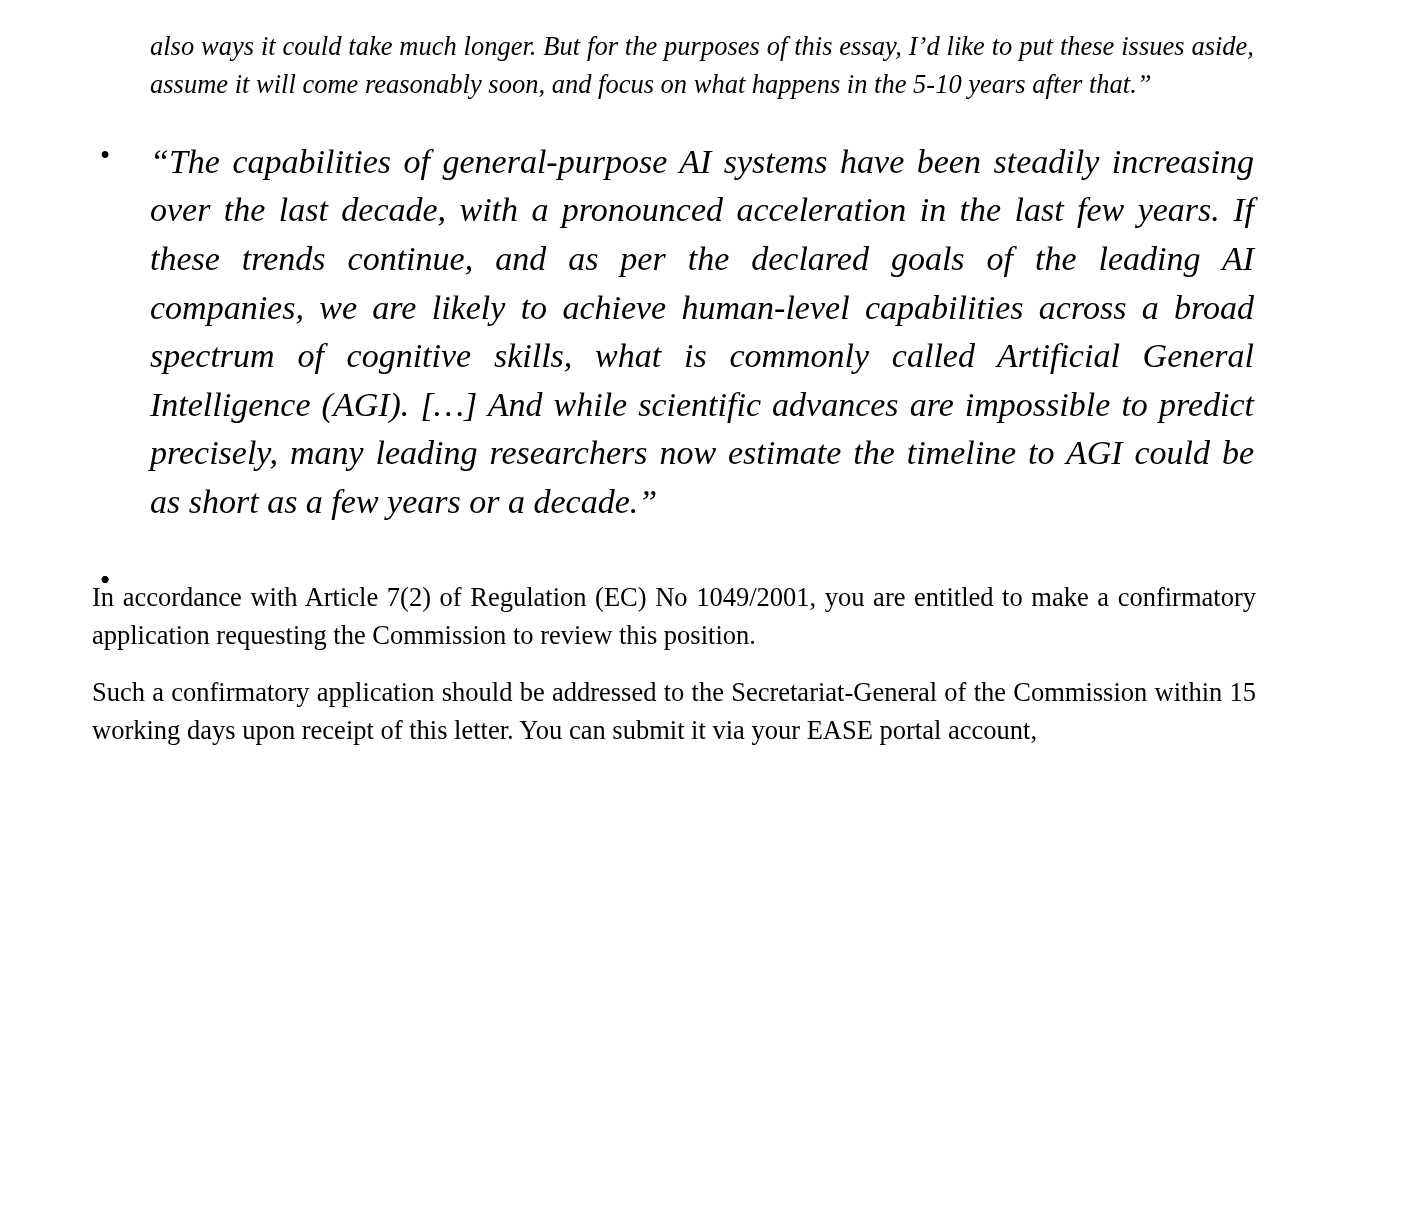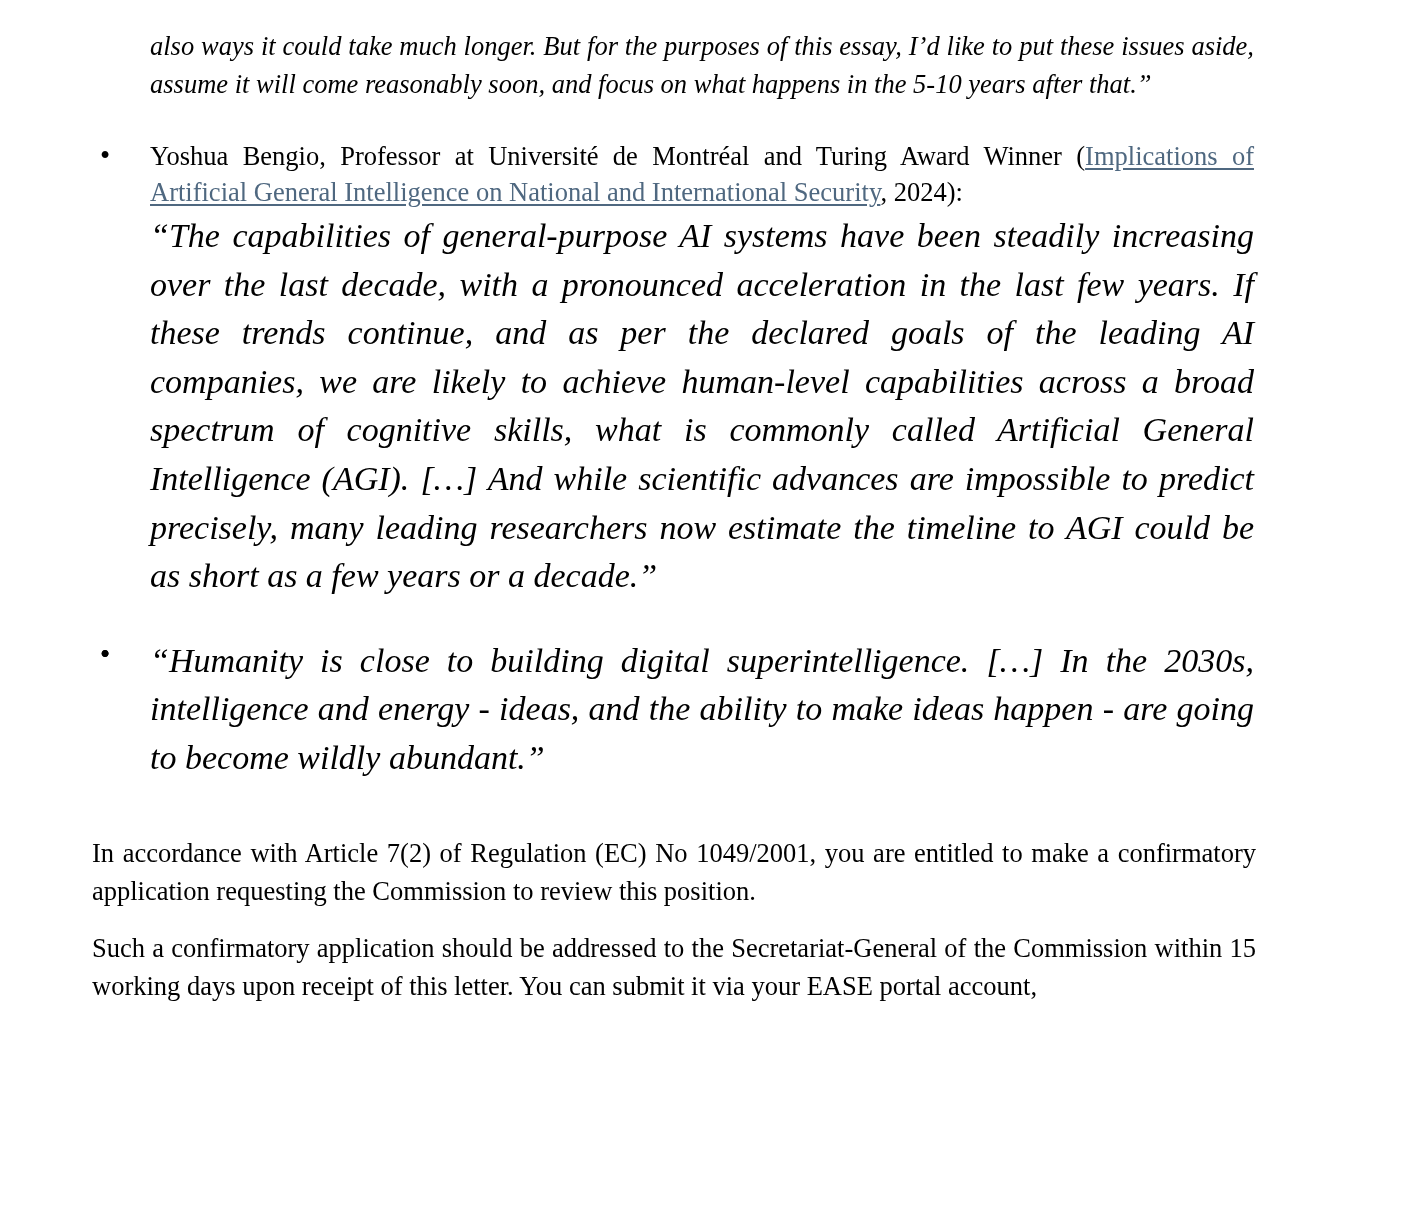--- a/index.html
+++ b/index.html
@@ -83,31 +83,27 @@
 </head>
 <body>
 
 <div class="page">
 
   <p class="cont-quote">also ways it could take much longer. But for the purposes of this essay, I’d like to put these issues aside, assume it will come reasonably soon, and focus on what happens in the 5-10 years after that.”</p>
 
   <ul class="bullets">
 
     <li class="bullet">
-      <div class="attrib">
-        <span>Yoshua Bengio, Professor at Université de Montréal and Turing Award Winner (</span><a class="doclink" href="#">Implications of Artificial General Intelligence on National and International Security</a><span>, 2024):</span>
-      </div>
       <div class="quote">“The capabilities of general-purpose AI systems have been steadily increasing over the last decade, with a pronounced acceleration in the last few years. If these trends continue, and as per the declared goals of the leading AI companies, we are likely to achieve human-level capabilities across a broad spectrum of cognitive skills, what is commonly called Artificial General Intelligence (AGI). […] And while scientific advances are impossible to predict precisely, many leading researchers now estimate the timeline to AGI could be as short as a few years or a decade.”</div>
     </li>
 
     <li class="bullet">
     </li>
 
     <li class="bullet">
-      <div class="quote">“Humanity is close to building digital superintelligence. […] In the 2030s, intelligence and energy - ideas, and the ability to make ideas happen - are going to become wildly abundant.”</div>
     </li>
 
   </ul>
 
   <p class="para closing">In accordance with Article 7(2) of Regulation (EC) No 1049/2001, you are entitled to make a confirmatory application requesting the Commission to review this position.</p>
 
   <p class="para closing2">Such a confirmatory application should be addressed to the Secretariat-General of the Commission within 15 working days upon receipt of this letter. You can submit it via your EASE portal account,</p>
 
 </div>
 

